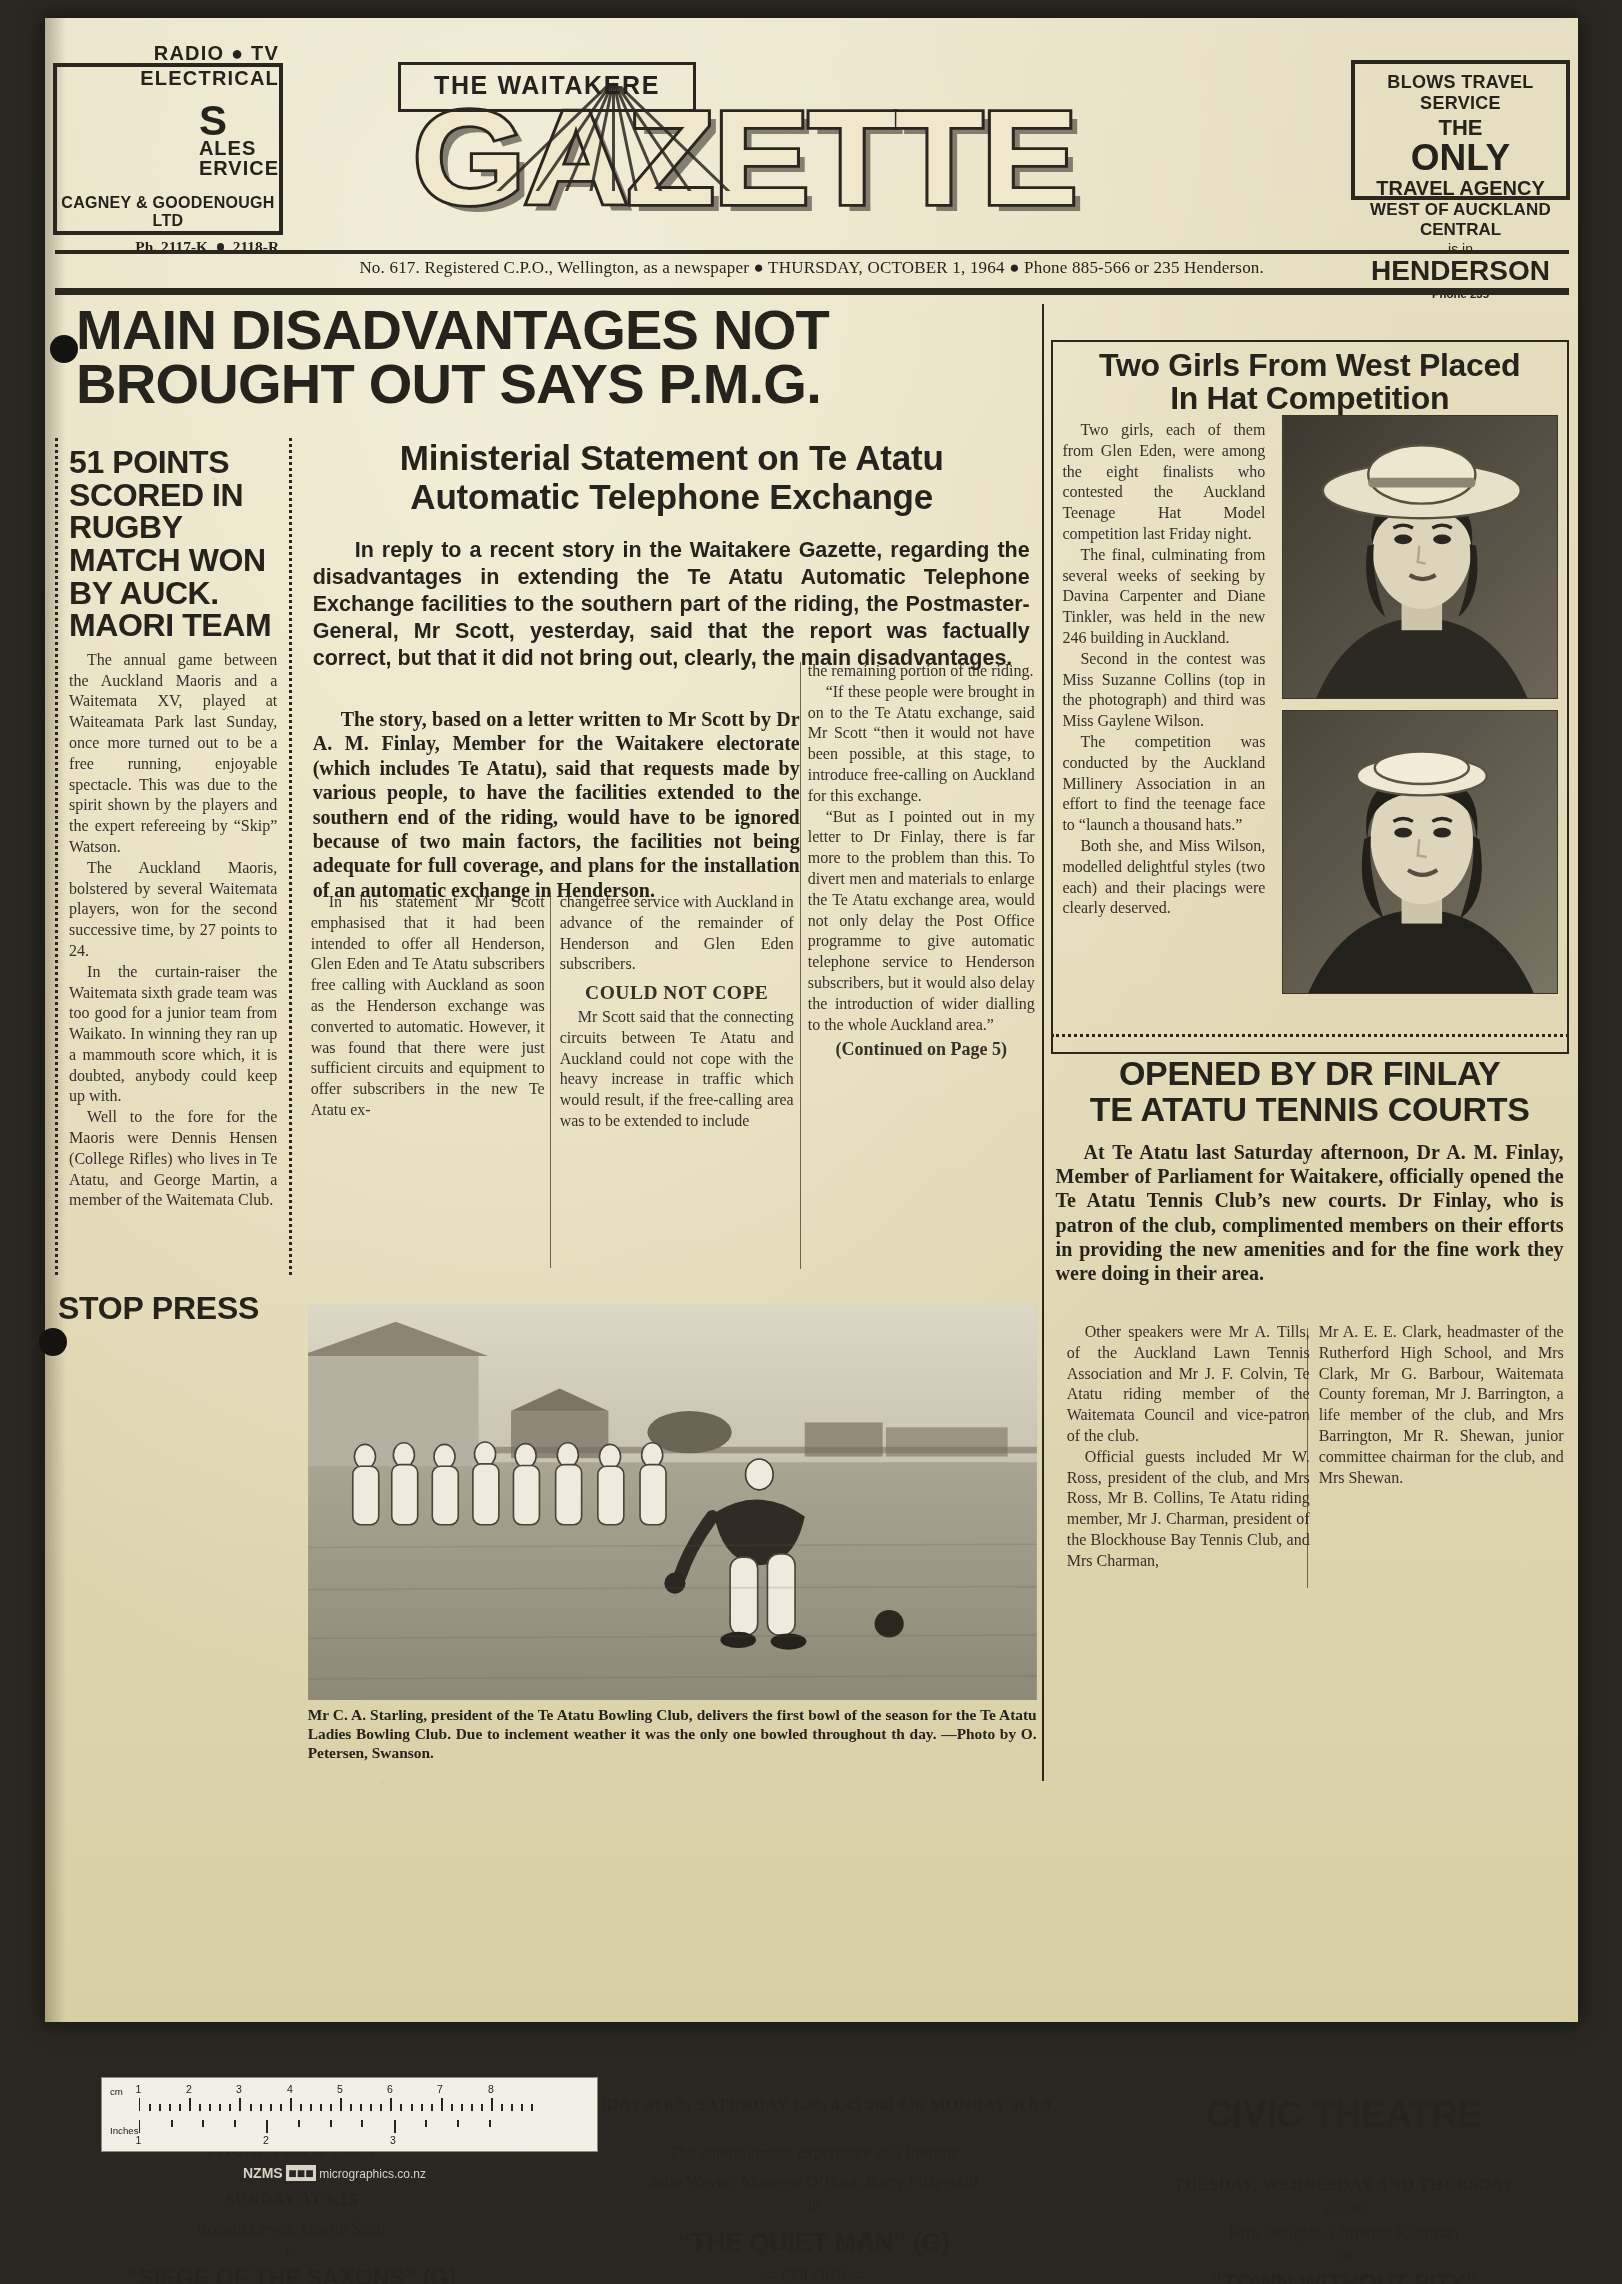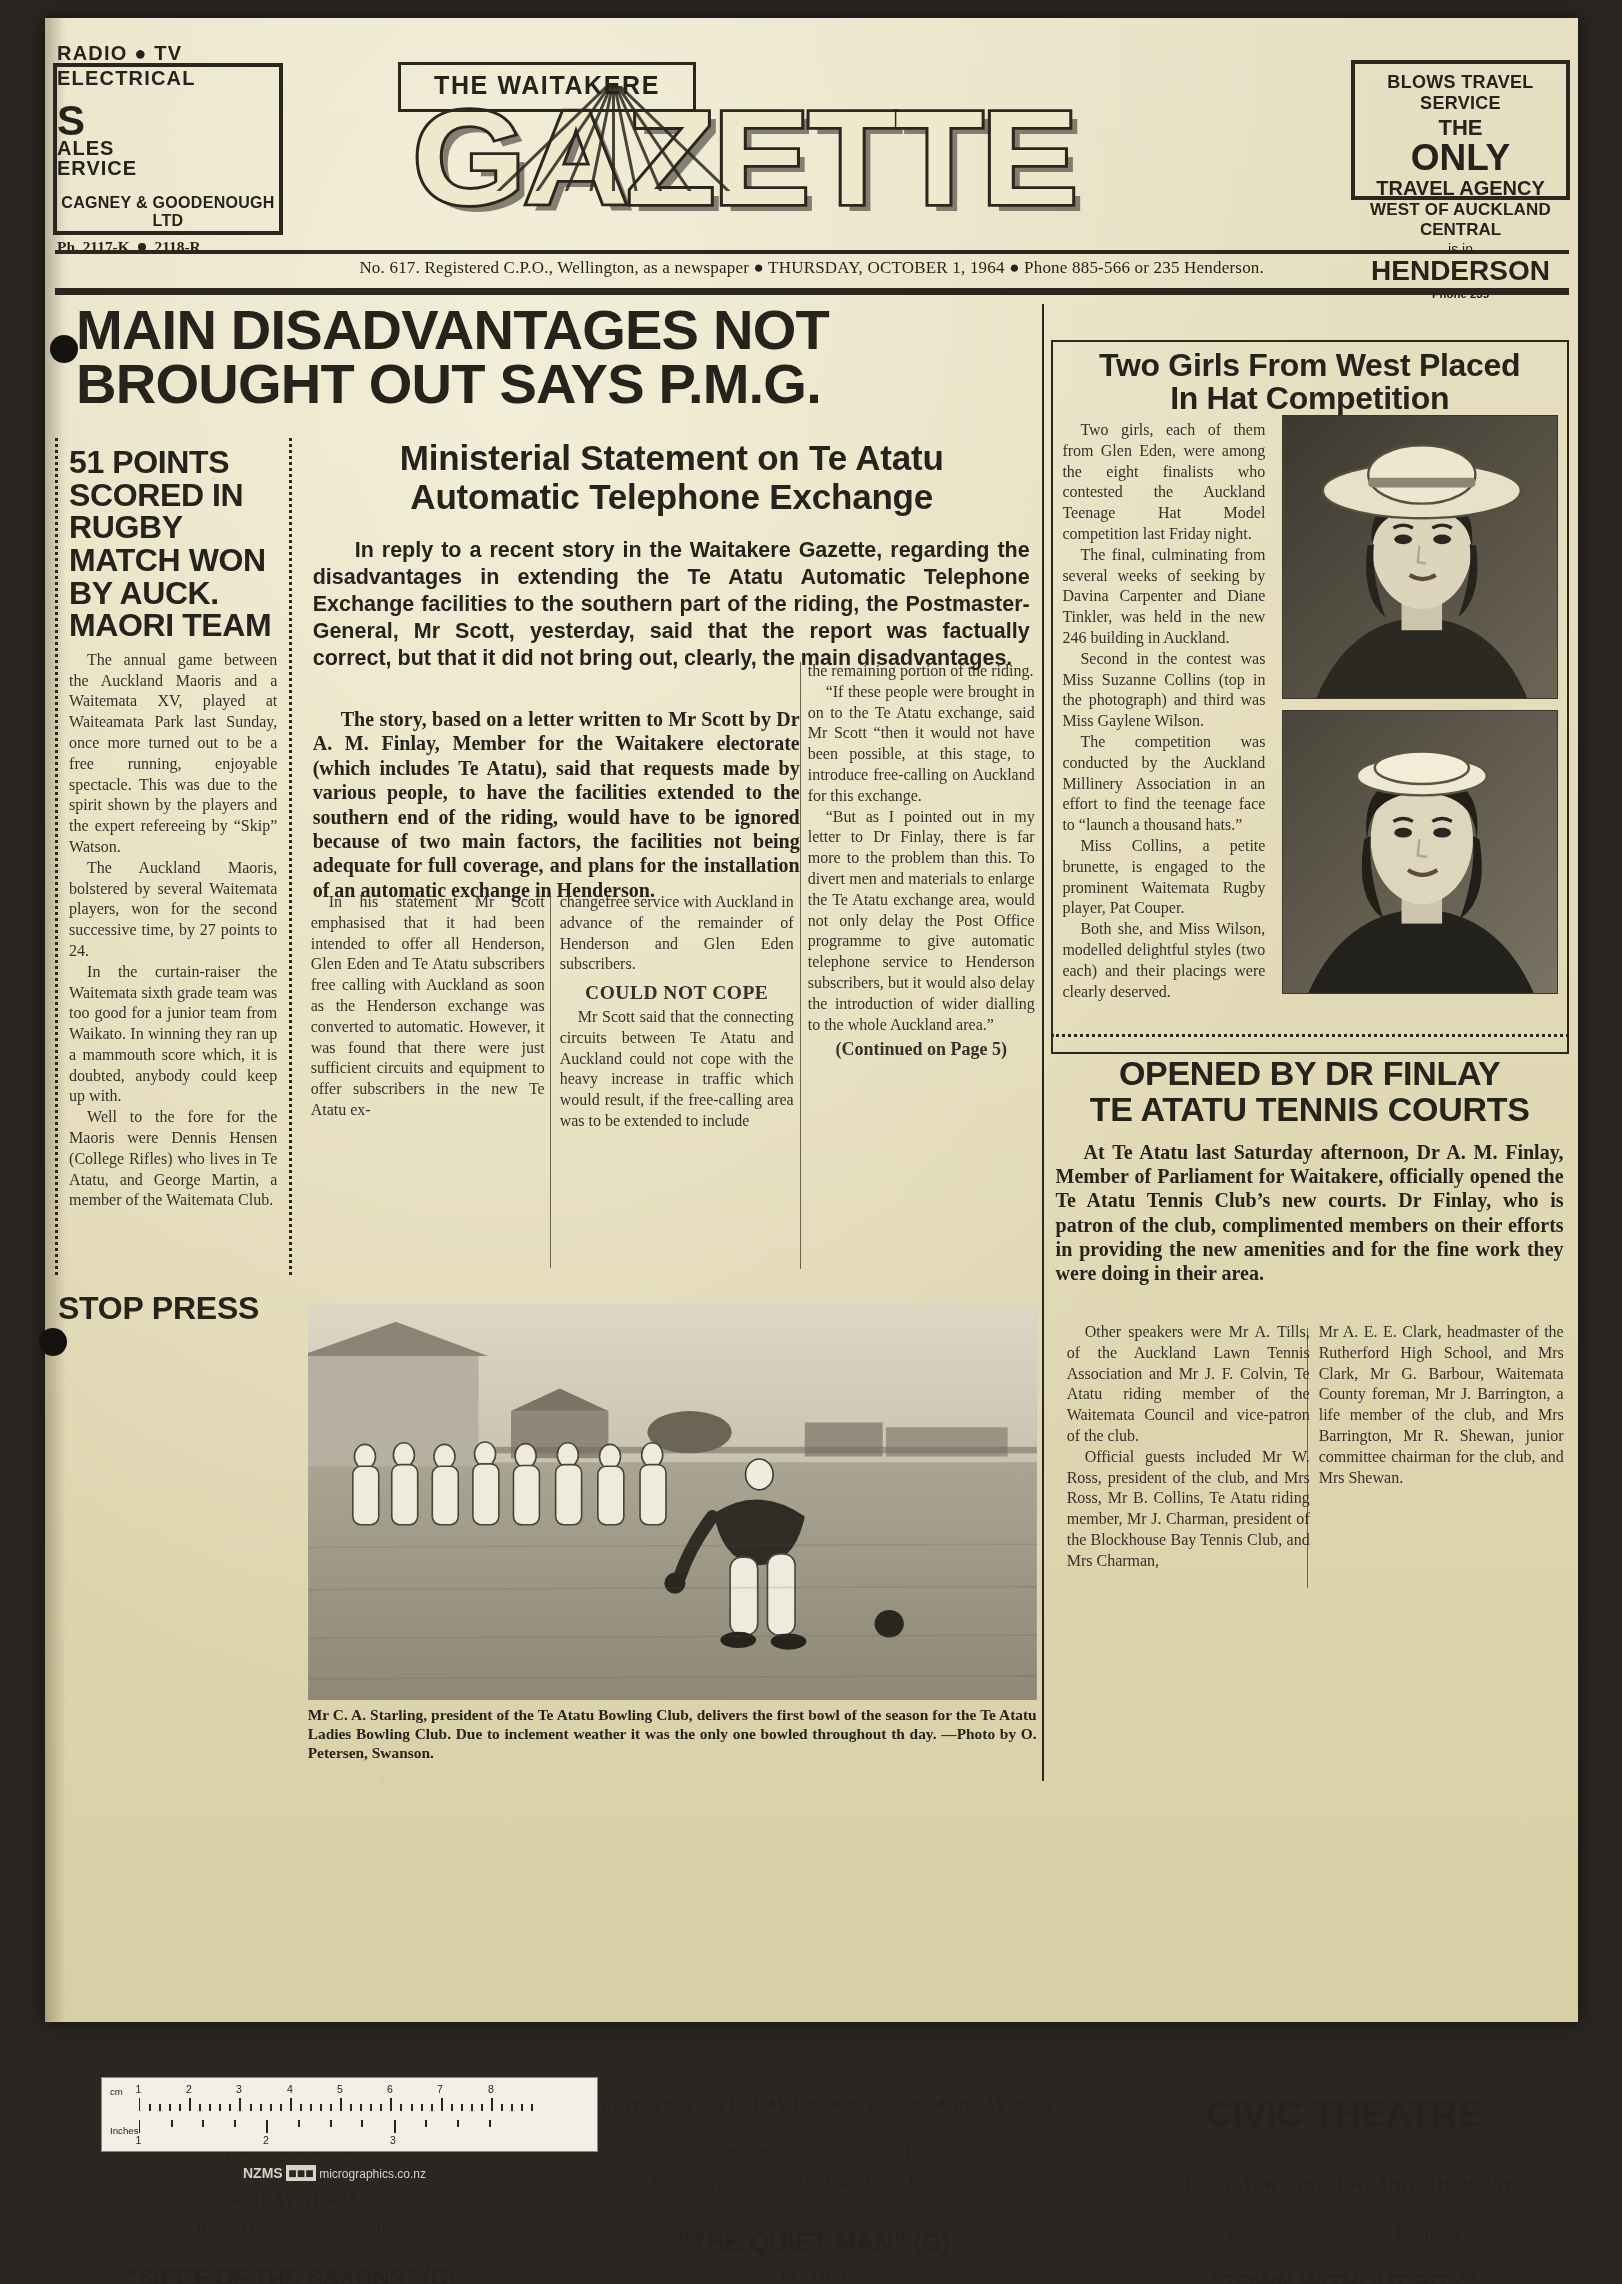--- a/index.html
+++ b/index.html
@@ -36,21 +36,21 @@
     position:absolute;left:0;top:0;width:21px;height:100%;
     background:linear-gradient(90deg, rgba(60,50,30,.30), rgba(60,50,30,0));
     pointer-events:none;
   }
 
   
   .masthead{position:absolute;left:0;top:0;width:1533px;height:381px;}
   .ad-left{
     position:absolute;left:8px;top:45px;width:222px;height:164px;
     border:4px solid #2b271f;
-    display:flex;flex-direction:column;align-items:flex-start;justify-content:center;
+    display:flex;flex-direction:column;align-items:flex-end;justify-content:center;
     text-align:center;
   }
   .ad-left .l1{font-family:"Liberation Sans",sans-serif;font-weight:bold;font-size:20px;letter-spacing:1.2px;}
   .ad-left .l2{font-family:"Liberation Sans",sans-serif;font-weight:bold;font-size:20px;letter-spacing:1.2px;margin-top:1.6px;}
   .ad-left .sales{margin-top:14px;line-height:1;text-align:left;position:relative;}
   .ad-left .bigS{font-family:"Liberation Sans",sans-serif;font-weight:bold;font-size:42px;float:left;line-height:.82;margin-right:1.6px;}
   .ad-left .srow{font-family:"Liberation Sans",sans-serif;font-weight:bold;font-size:20px;letter-spacing:1px;}
   .ad-left .firm{font-family:"Liberation Sans",sans-serif;font-weight:bold;font-size:16px;margin-top:16px;letter-spacing:0.3px;}
   .ad-left .ph{font-family:"Liberation Serif",serif;font-weight:bold;font-size:15.4px;margin-top:7.3px;}
   .dotsep{display:inline-block;width:7.3px;height:7.3px;border-radius:50%;background:#2b271f;vertical-align:middle;margin:0 4.9px 2.4px 4.9px;}
@@ -477,21 +477,20 @@
           <div class="rhead">
             <div>Two Girls From West Placed</div>
             <div>In Hat Competition</div>
           </div>
 
           <div class="rbody smalltext">
             <p>Two girls, each of them from Glen Eden, were among the eight finalists who contested the Auckland Teenage Hat Model competition last Friday night.</p>
             <p>The final, culminating from several weeks of seeking by Davina Carpenter and Diane Tinkler, was held in the new 246 building in Auckland.</p>
             <p>Second in the contest was Miss Suzanne Collins (top in the photograph) and third was Miss Gaylene Wilson.</p>
             <p>The competition was conducted by the Auckland Millinery Association in an effort to find the teenage face to “launch a thousand hats.”</p>
-            <p>Miss Collins, a petite brunette, is engaged to the prominent Waitemata Rugby player, Pat Couper.</p>
             <p>Both she, and Miss Wilson, modelled delightful styles (two each) and their placings were clearly deserved.</p>
           </div>
 
           <div class="rphotos">
             <div class="rphoto">
               <svg viewBox="0 0 340 350" width="276" height="284" aria-hidden="true">
                 <defs>
                   <linearGradient id="bg1" x1="0" y1="0" x2="1" y2="1">
                     <stop offset="0" stop-color="#3c382f"></stop>
                       <stop offset="1" stop-color="#6d6657"></stop>

